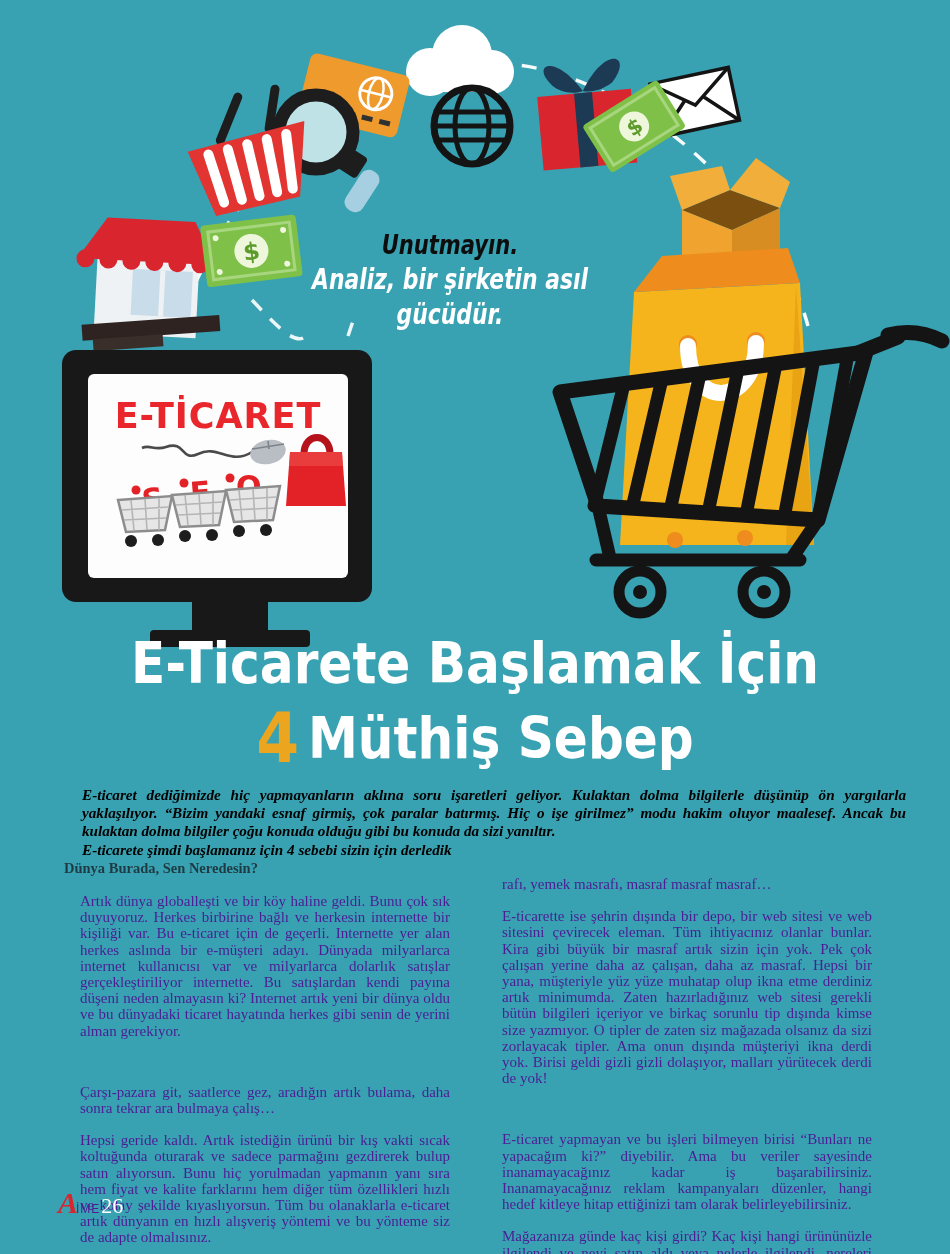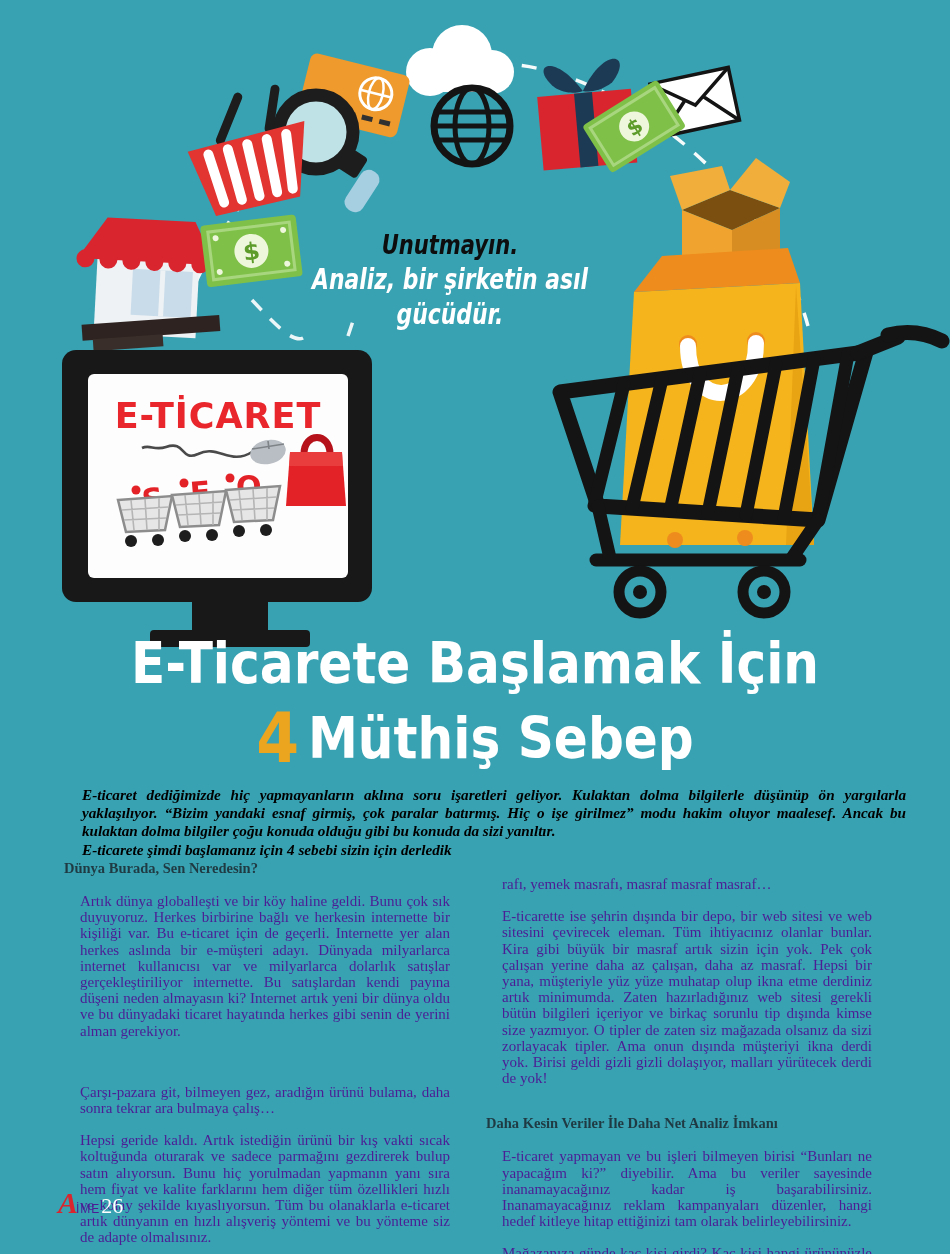--- a/index.html
+++ b/index.html
@@ -245,31 +245,30 @@
   <div class="intro">
     <p>E-ticaret dediğimizde hiç yapmayanların aklına soru işaretleri geliyor. Kulaktan dolma bilgilerle düşünüp ön yargılarla yaklaşılıyor. “Bizim yandaki esnaf girmiş, çok paralar batırmış. Hiç o işe girilmez” modu hakim oluyor maalesef. Ancak bu kulaktan dolma bilgiler çoğu konuda olduğu gibi bu konuda da sizi yanıltır.</p>
     <p class="last">E-ticarete şimdi başlamanız için 4 sebebi sizin için derledik</p>
   </div>
 
   <div class="cols">
     <div class="col">
       <h3>Dünya Burada, Sen Neredesin?</h3>
       <p>Artık dünya globalleşti ve bir köy haline geldi. Bunu çok sık duyuyoruz. Herkes birbirine bağlı ve herkesin internette bir kişiliği var. Bu e-ticaret için de geçerli. Internette yer alan herkes aslında bir e-müşteri adayı. Dünyada milyarlarca internet kullanıcısı var ve milyarlarca dolarlık satışlar gerçekleştiriliyor internette. Bu satışlardan kendi payına düşeni neden almayasın ki? Internet artık yeni bir dünya oldu ve bu dünyadaki ticaret hayatında herkes gibi senin de yerini alman gerekiyor.</p>
       <div class="sep"></div>
-      <p>Çarşı-pazara git, bilmeyen gez, aradığın ürünü bulama, daha sonra tekrar ara bulmaya çalış…</p>
+      <p>Çarşı-pazara git, saatlerce gez, aradığın artık bulama, daha sonra tekrar ara bulmaya çalış…</p>
       <p>Hepsi geride kaldı. Artık istediğin ürünü bir kış vakti sıcak koltuğunda oturarak ve sadece parmağını gezdirerek bulup satın alıyorsun. Bunu hiç yorulmadan yapmanın yanı sıra hem fiyat ve kalite farklarını hem diğer tüm özellikleri hızlı ve kolay şekilde kıyaslıyorsun. Tüm bu olanaklarla e-ticaret artık dünyanın en hızlı alışveriş yöntemi ve bu yönteme siz de adapte olmalısınız.</p>
       <div class="sep"></div>
       <h3>Masrafı Düşük, Kârı İmkanı</h3>
       <p>Bir mağazanız var diyelim. Çalışan masrafı, merkezi lokasyonda kira mas-</p>
     </div>
     <div class="col">
       <p>rafı, yemek masrafı, masraf masraf masraf…</p>
       <p>E-ticarette ise şehrin dışında bir depo, bir web sitesi ve web sitesini çevirecek eleman. Tüm ihtiyacınız olanlar bunlar. Kira gibi büyük bir masraf artık sizin için yok. Pek çok çalışan yerine daha az çalışan, daha az masraf. Hepsi bir yana, müşteriyle yüz yüze muhatap olup ikna etme derdiniz artık minimumda. Zaten hazırladığınız web sitesi gerekli bütün bilgileri içeriyor ve birkaç sorunlu tip dışında kimse size yazmıyor. O tipler de zaten siz mağazada olsanız da sizi zorlayacak tipler. Ama onun dışında müşteriyi ikna derdi yok. Birisi geldi gizli gizli dolaşıyor, malları yürütecek derdi de yok!</p>
       <div class="sep"></div>
-      <h3>Daha Kesin Veriler İle Daha Net Analiz İmkanı</h3>
       <p>E-ticaret yapmayan ve bu işleri bilmeyen birisi “Bunları ne yapacağım ki?” diyebilir. Ama bu veriler sayesinde inanamayacağınız kadar iş başarabilirsiniz. Inanamayacağınız reklam kampanyaları düzenler, hangi hedef kitleye hitap ettiğinizi tam olarak belirleyebilirsiniz.</p>
       <p>Mağazanıza günde kaç kişi girdi? Kaç kişi hangi ürününüzle ilgilendi ve neyi satın aldı veya nelerle ilgilendi, nereleri okudu ve neyi satın almadı? Bunun gibi yüzlerce veri. Hangisini kendi mağazanızda elde edebilirsiniz. Giren mal, ve satılan ürün dışında hangi veri elinizde var. Kaldı ki çoğu mağazada bu veriler dahi uzun aralıklarla tutulur ve güncel değildir.</p>
     </div>
   </div>
 
   <div class="footer">
     <span class="logo-a">A</span>
     <span class="logo-rest">İME</span>
     <span class="pagenum">26</span>
   </div>

